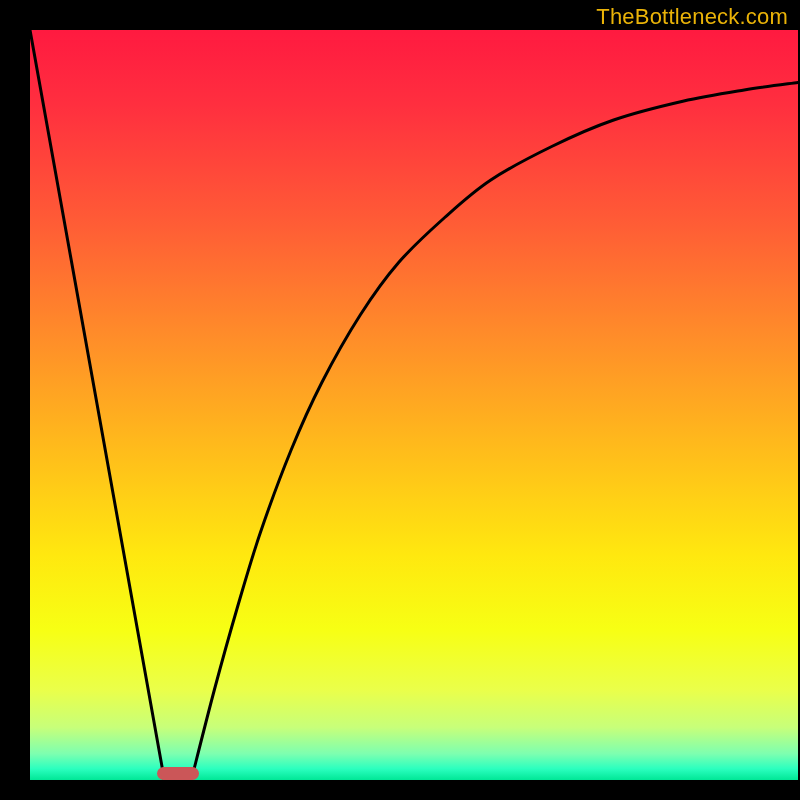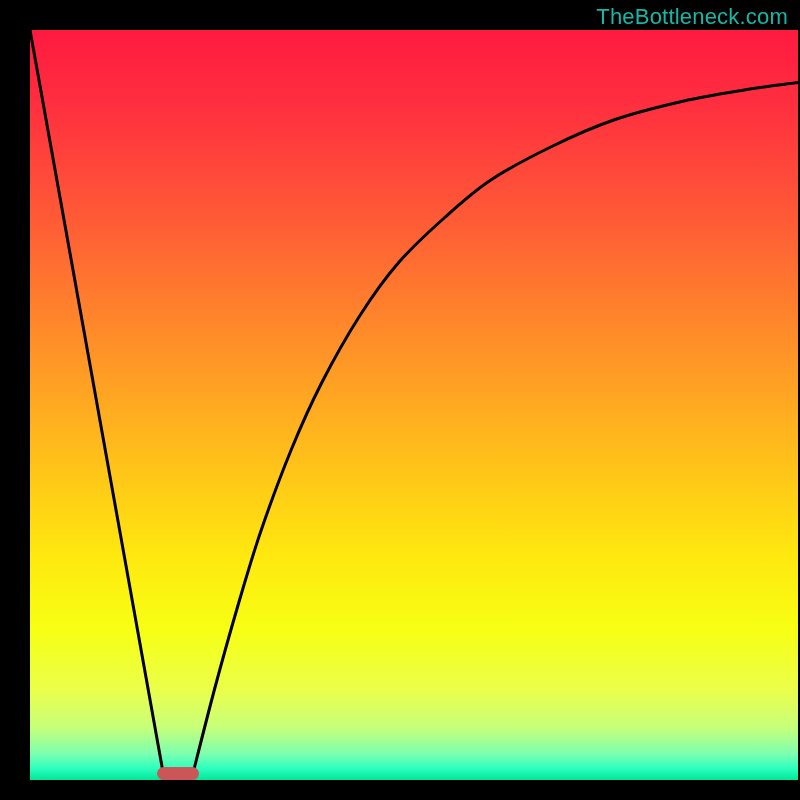--- a/index.html
+++ b/index.html
@@ -27,21 +27,21 @@
     position: absolute;
     left: 0;
     top: 0;
     right: 0;
     bottom: 0;
   }
   .watermark {
     position: absolute;
     top: 4px;
     right: 12px;
-    color: #14b8a6;
+    color: #eab308;
     font-size: 22px;
     letter-spacing: 0.2px;
     font-weight: 400;
   }
   svg.curve {
     position: absolute;
     left: 0;
     top: 0;
   }
   .marker {

